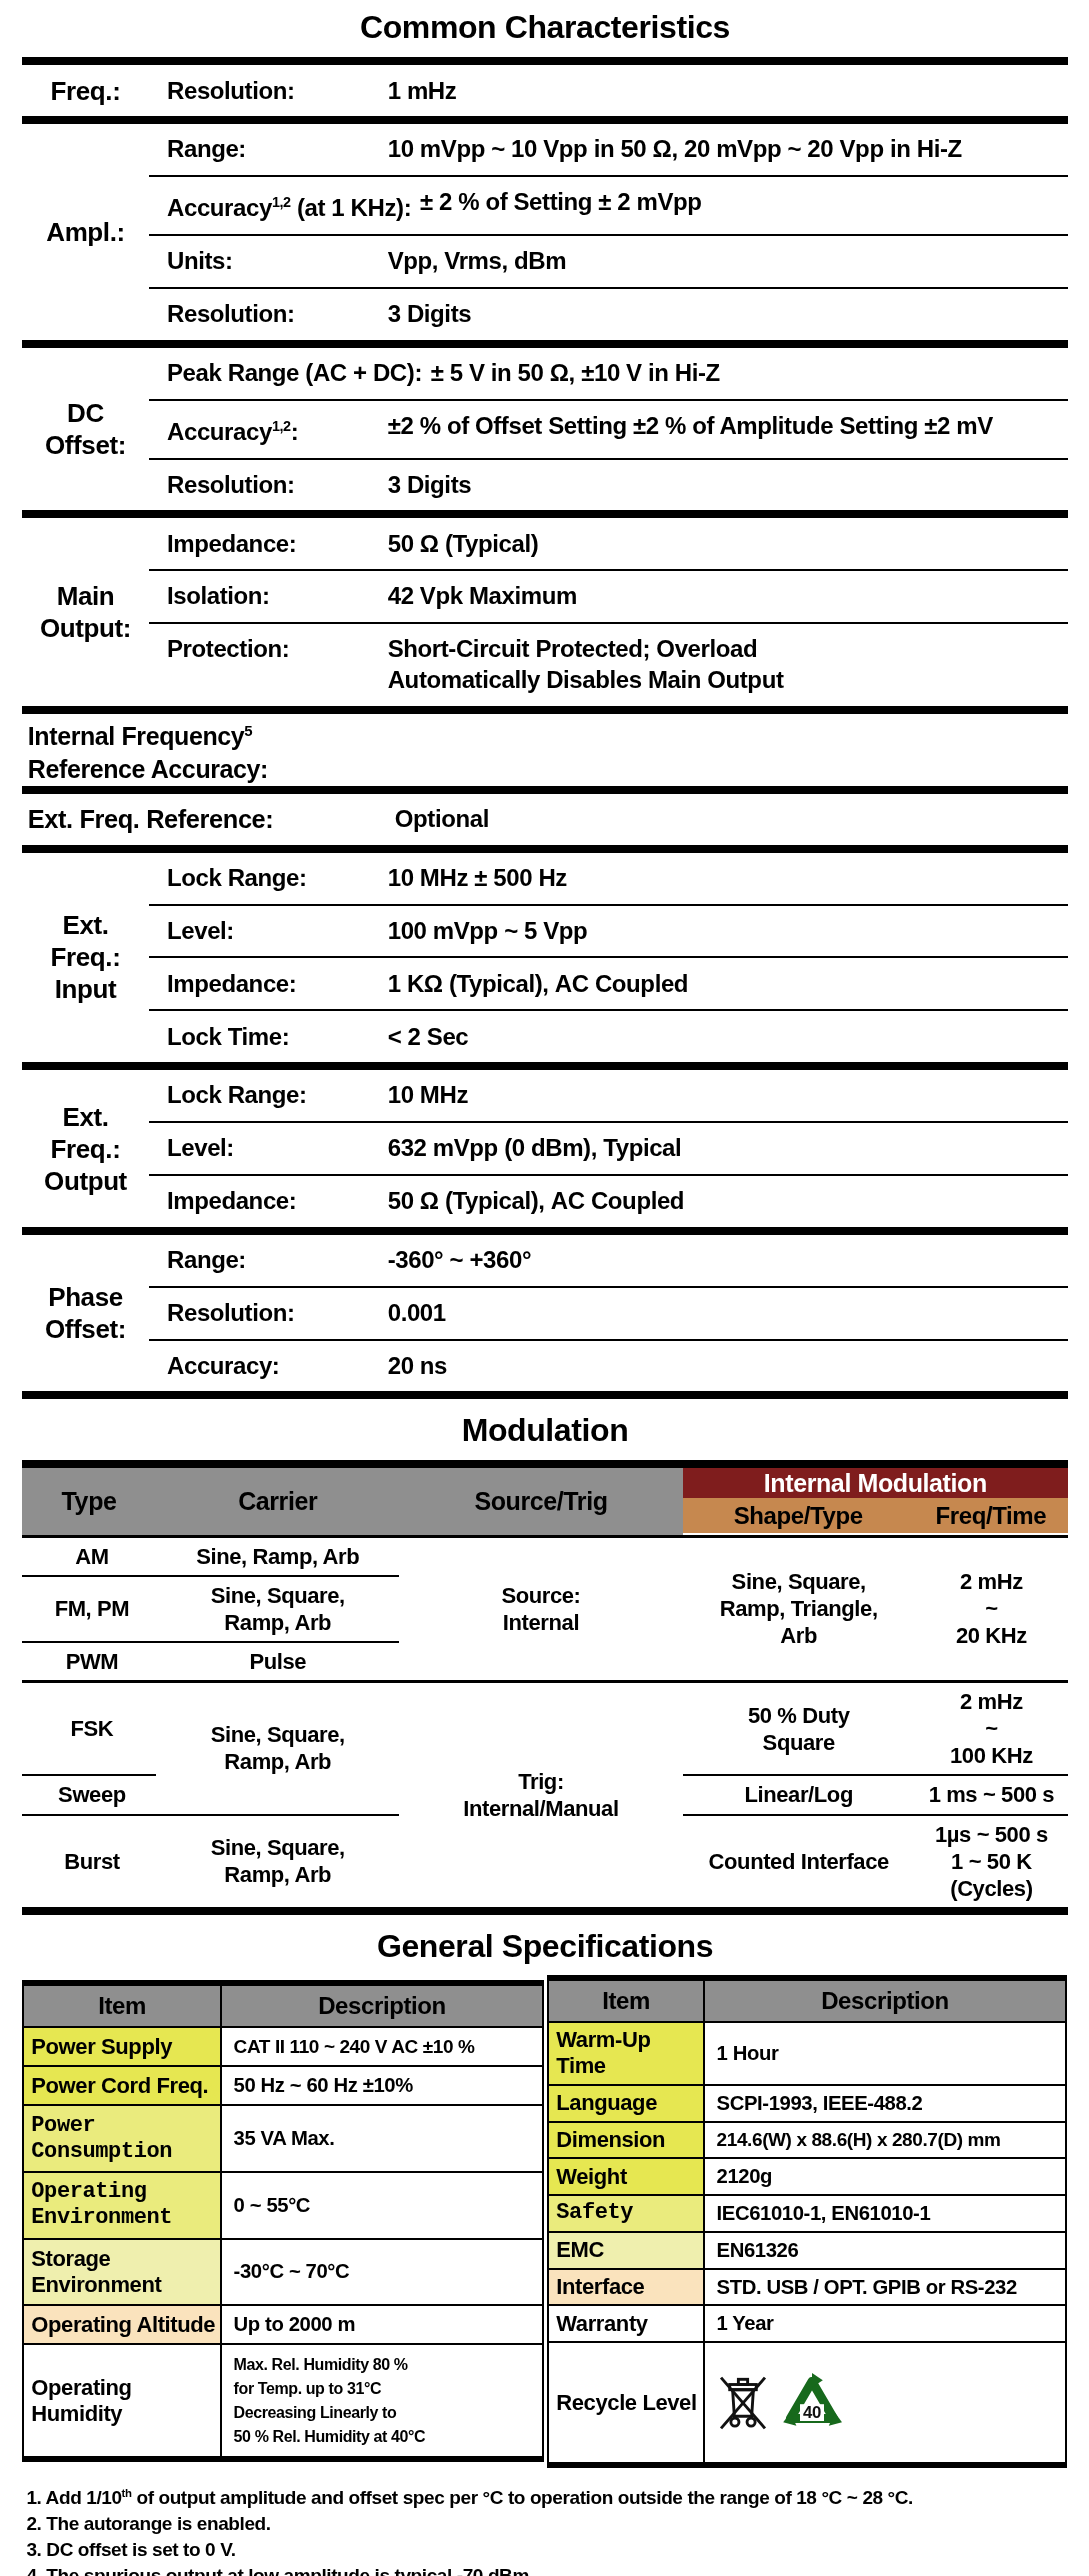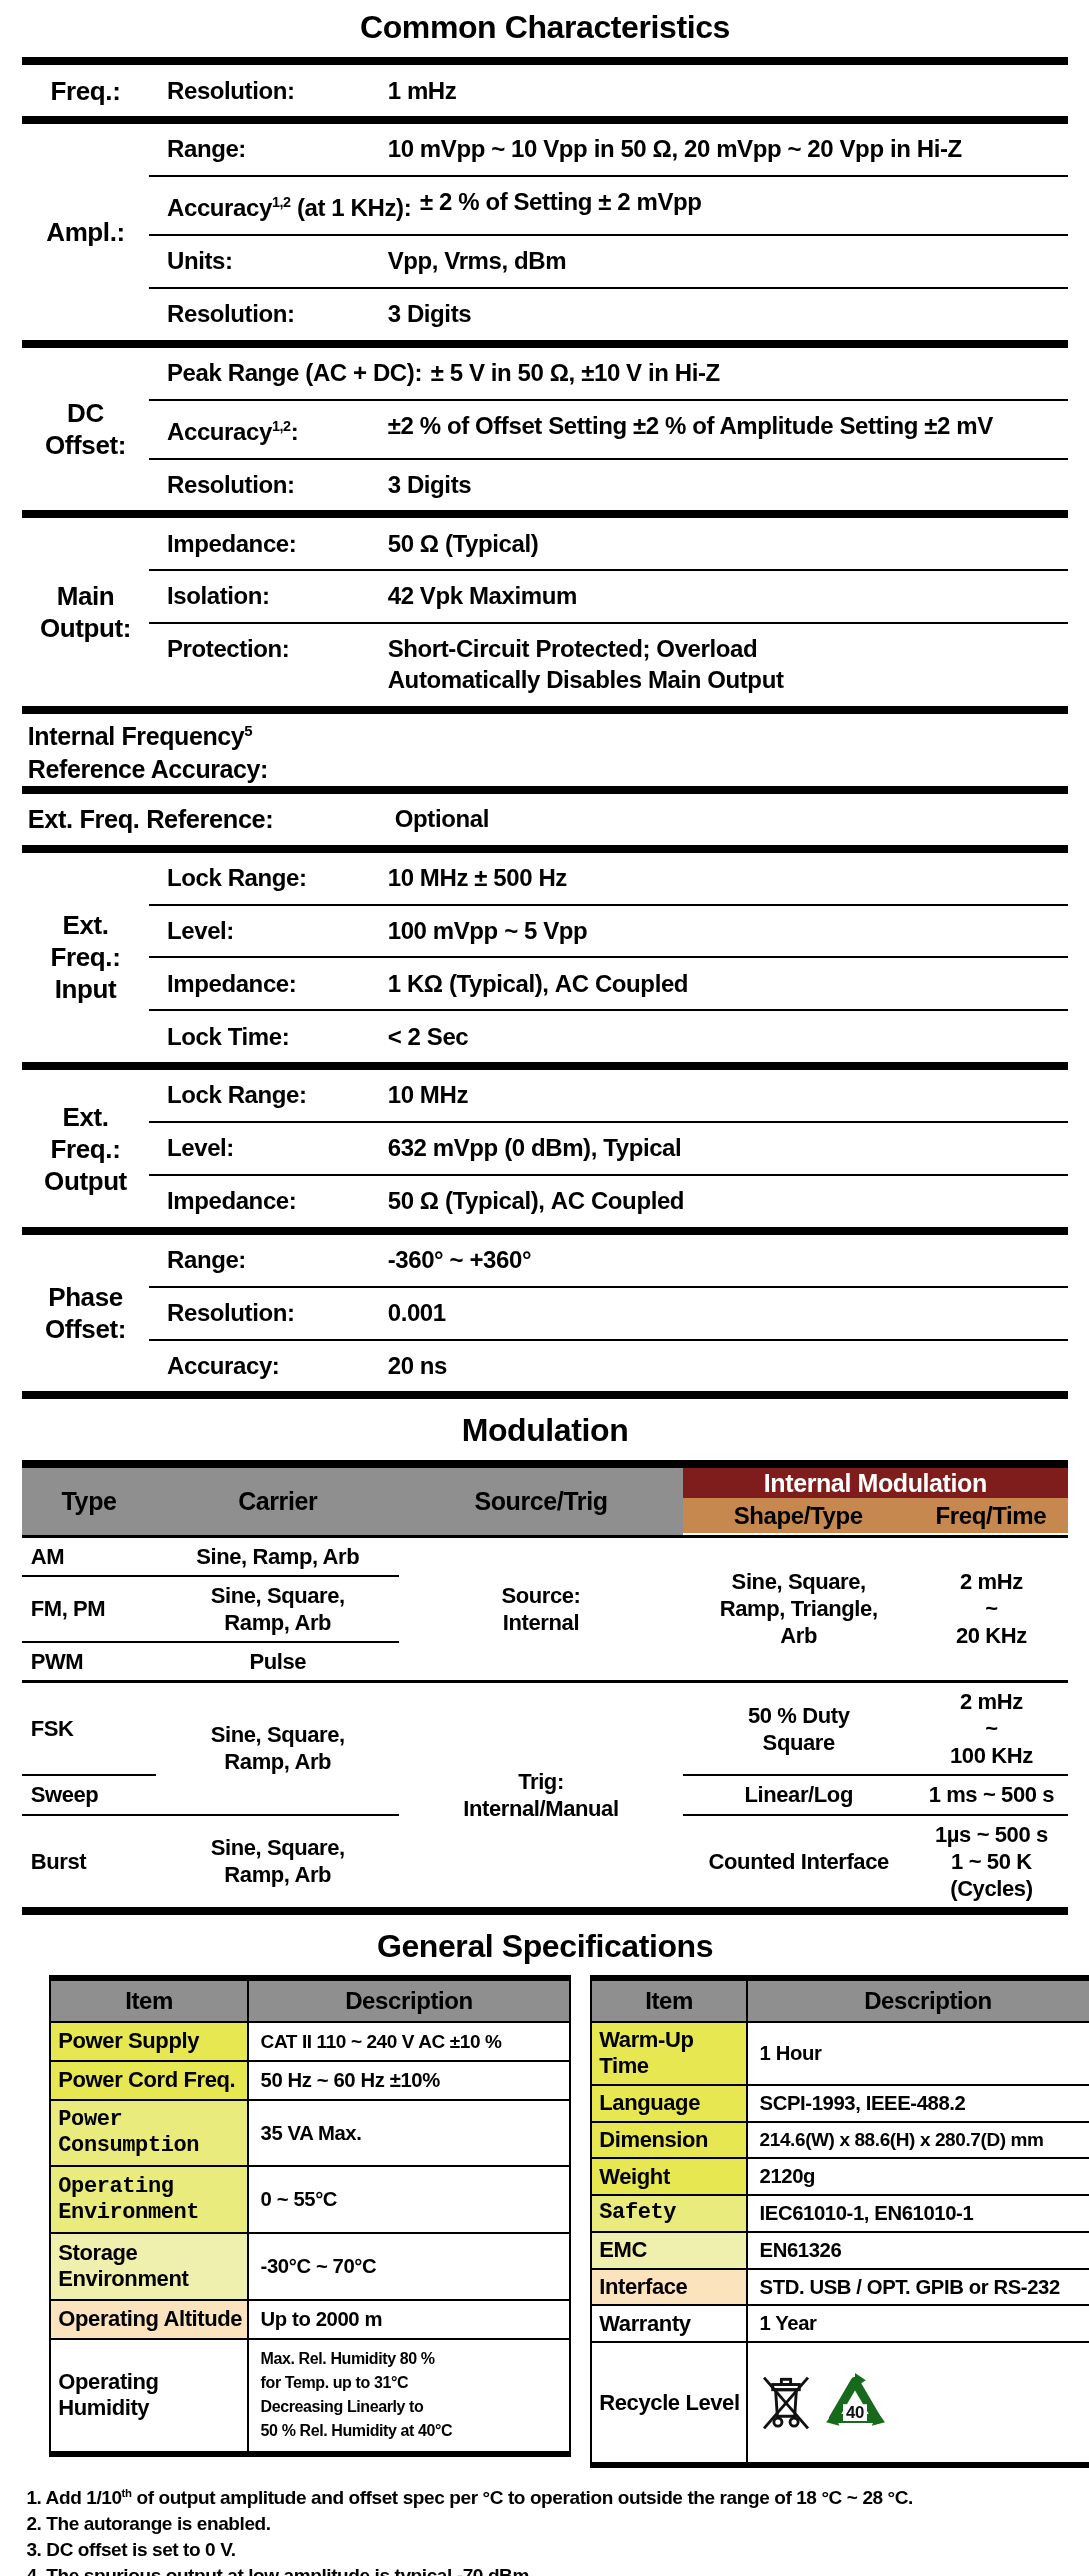--- a/index.html
+++ b/index.html
@@ -28,26 +28,26 @@
   table.mod{width:1046px;border-collapse:collapse;border-top:8.7px solid #000;border-bottom:8.7px solid #000;table-layout:fixed;}
   .mod th,.mod td{font-weight:700;}
   .mhead th{background:#8f8f8f;height:65px;font-size:25px;border-bottom:3.6px solid #000;vertical-align:middle;}
   .mhead th.mint{background:none;padding:0;vertical-align:top;}
   .int-top{background:#7f1d1d;color:#ffffff;font-size:25px;line-height:30.5px;height:30.5px;text-align:center;}
   .int-bot{background:#c6884f;display:flex;height:35px;align-items:center;}
   .int-bot span{display:block;font-size:24px;}
   .ib-shape{flex:0 0 60%;}
   .ib-freq{flex:0 0 40%;}
   .mod td{font-size:22px;line-height:27px;padding:5.1px 2.9px;text-align:center;vertical-align:middle;white-space:pre-line;}
-  .mod td.t{text-align:left;padding-left:8.7px;margin-top:24px;}
+  .mod td.t{text-align:center;padding-left:8.7px;margin-top:24px;}
   .mod .bb{border-bottom:2.2px solid #000;}
   .mod .bbm{border-bottom:3.6px solid #000;}
 
   
-  .gen-wrap{display:flex;gap:19px;align-items:flex-start;margin-left:27px;}
+  .gen-wrap{display:flex;gap:3px;align-items:center;}
   table.gen{border-collapse:collapse;border:2.2px solid #000;border-top:6.5px solid #000;border-bottom:6.5px solid #000;table-layout:fixed;height:482px;}
   table.gl{width:519px;}
   table.gr{width:518px;}
   .ghead th{background:#8f8f8f;font-size:24px;height:38px;border-bottom:2.9px solid #000;vertical-align:middle;font-weight:700;}
   .gen td{border-bottom:2.2px solid #000;vertical-align:middle;}
   .gen tr:last-child td{border-bottom:none;}
   td.gi{border-right:2.2px solid #000;font-size:22px;line-height:26px;padding:4.4px 2.9px 4.4px 7.3px;}
   th.gi-h{border-right:2.2px solid #000;}
   td.gd{font-size:20.3px;line-height:25px;padding:4.4px 4.4px 4.4px 11.6px;white-space:pre-line;background:#fff;}
   td.gd.small{font-size:19px;}

